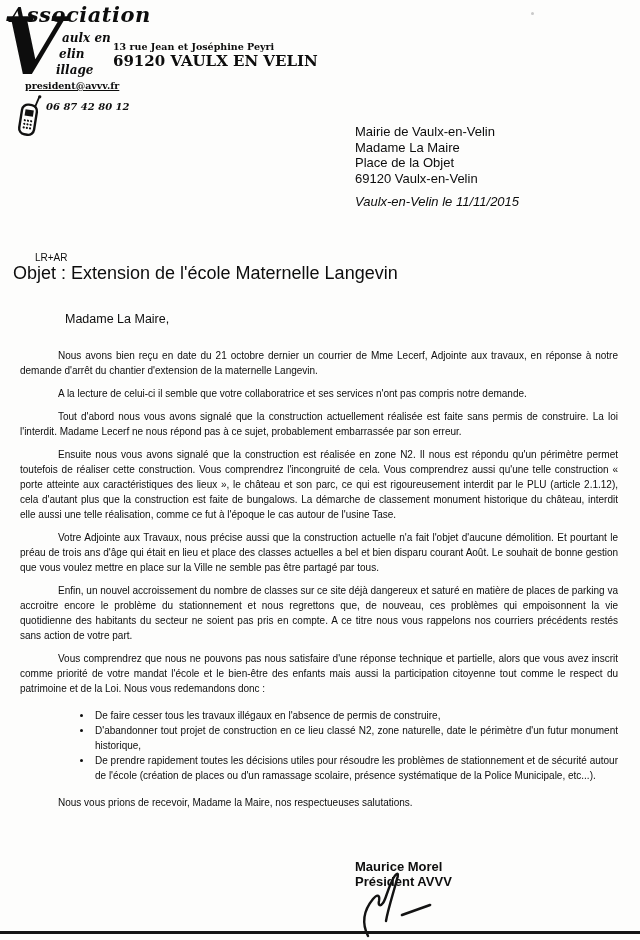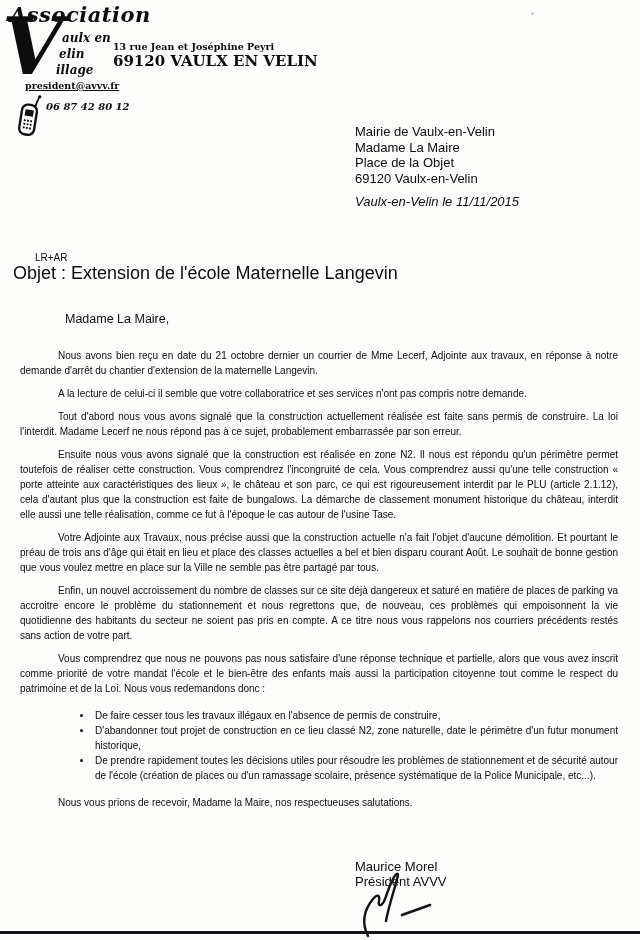--- a/index.html
+++ b/index.html
@@ -69,21 +69,21 @@
     left:20px;top:348px;width:598px;
     font-size:10px;line-height:15px;
     text-align:justify;
   }
   .body-text p{margin:0 0 8px 0;text-indent:38px;}
   .body-text ul{margin:12px 0 8px 0;padding-left:73px;}
   .body-text li{margin:0;padding-left:2px;}
   .body-text .closing{text-indent:38px;margin-top:12px;}
 
   
-  .sig-block{left:355px;top:859px;font-size:13px;line-height:15px;}
+  .sig-block{left:355px;top:859px;font-size:13px;line-height:15px;font-weight:bold;}
   .sig-scribble{left:352px;top:868px;}
 
   
   .scan-edge{
     left:0;top:931px;width:640px;height:3px;
     background:#151515;
   }
   .speck{width:3px;height:3px;border-radius:50%;background:#c9c9c9;}
 </style>
 </head>

